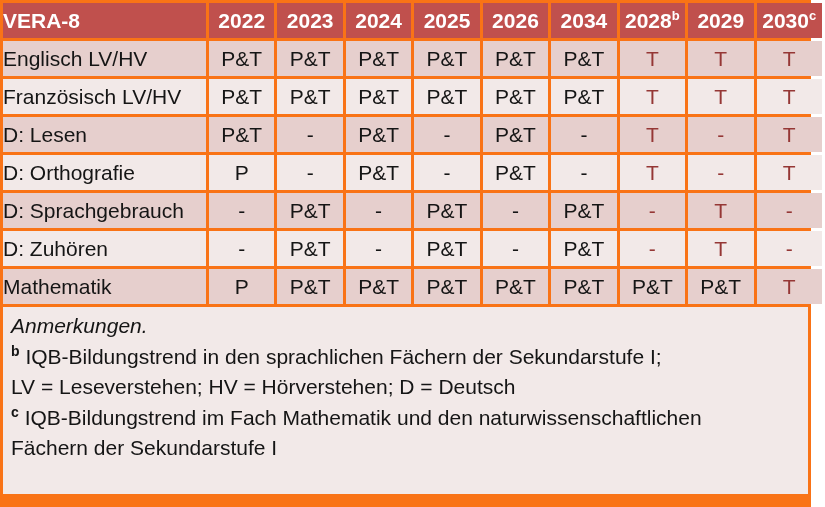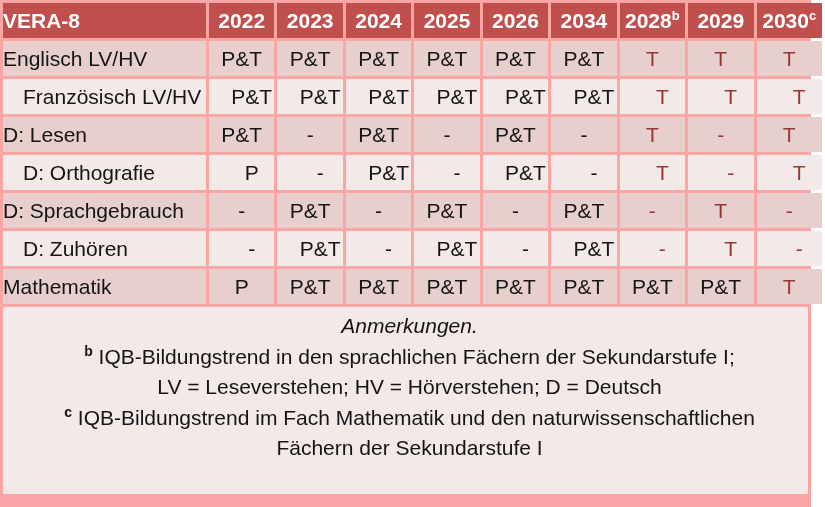--- a/index.html
+++ b/index.html
@@ -3,21 +3,21 @@
 <meta charset="utf-8">
 <style>
   html, body { margin: 0; padding: 0; }
   body {
     width: 825px;
     height: 507px;
     background: #ffffff;
     font-family: "Liberation Sans", sans-serif;
     overflow: hidden;
   }
-  .slide { width: 811px; height: 507px; background: #fca5a5; }
+  .slide { width: 811px; height: 507px; background: #f97316; }
 
   table.vera-table {
     border-collapse: separate;
     border-spacing: 3px;
     width: 825px;
     table-layout: fixed;
   }
   table.vera-table th, table.vera-table td {
     padding: 0;
     vertical-align: middle;
@@ -48,35 +48,34 @@
     padding-left: 8px;
     color: var(--body-text);
     height: 35px;
   }
   td.value-cell {
     text-align: center;
     color: var(--body-text);
     height: 35px;
   }
   tr.band-dark td { background: var(--band-dark); margin-top: 34px; }
-  tr.band-light td { background: var(--band-light); padding-left: 20px; }
+  tr.band-light td { background: var(--band-light); }
   td.value-cell.red { color: var(--accent-text); }
 
   .notes {
     margin: 0 3px 3px 3px;
     background: var(--notes-bg);
     height: 183px;
     padding: 4px 0 0 8px;
     color: var(--body-text);
   }
   .note-line {
     font-size: 21px;
     line-height: 30.5px;
     white-space: nowrap;
-    text-align: center;
   }
   .note-line.italic { font-style: italic; }
   .note-line sup { font-weight: bold; font-size: 14px; line-height: 0; }
 </style>
 </head>
 <body>
 
 <div class="slide">
   <table class="vera-table">
     <colgroup>

